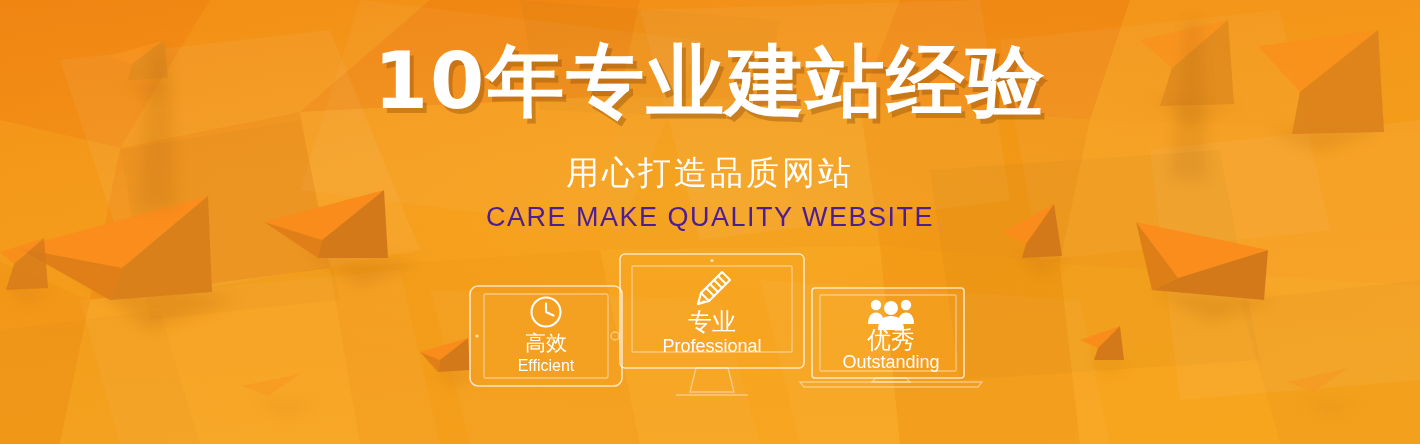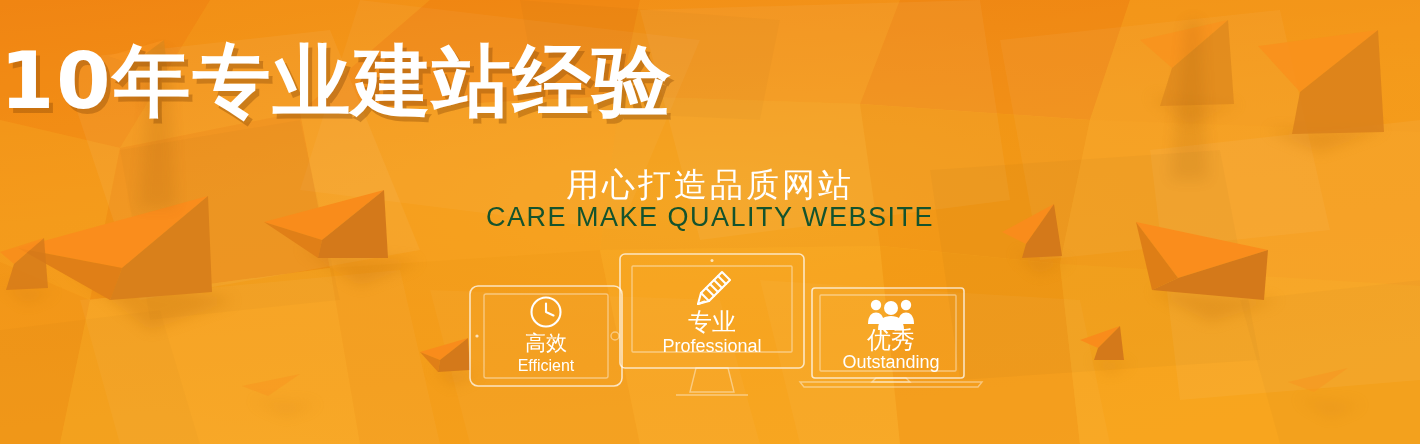--- a/index.html
+++ b/index.html
@@ -36,21 +36,21 @@
     width: 1420px;
     height: 444px;
     z-index: 5;
   }
 
   .headline {
     position: absolute;
     top: 38px;
     left: 0;
     width: 1420px;
-    text-align: left;
+    text-align: center;
     font-family: "DejaVu Sans", "Liberation Sans", sans-serif;
     font-size: 78px;
     line-height: 86px;
     font-weight: bold;
     color: #ffffff;
     letter-spacing: 2px;
     text-shadow: 4px 5px 0 rgba(120, 62, 4, 0.33);
     white-space: nowrap;
   }
 
@@ -59,34 +59,33 @@
     top: 152px;
     left: 0;
     width: 1420px;
     text-align: center;
     font-family: "DejaVu Sans", "Liberation Sans", sans-serif;
     font-size: 33px;
     line-height: 42px;
     font-weight: normal;
     color: #ffffff;
     letter-spacing: 3px;
-    margin-top: 12px;
   }
 
   .subtitle-en {
     position: absolute;
     top: 200px;
     left: 0;
     width: 1420px;
     text-align: center;
     font-family: "Liberation Sans", "DejaVu Sans", sans-serif;
     font-size: 27px;
     line-height: 34px;
     font-weight: normal;
-    color: #14532d;
+    color: #4c1d95;
     letter-spacing: 1.5px;
   }
 
   
   .devices {
     position: absolute;
     left: 0;
     top: 248px;
     width: 1400px;
     height: 160px;

